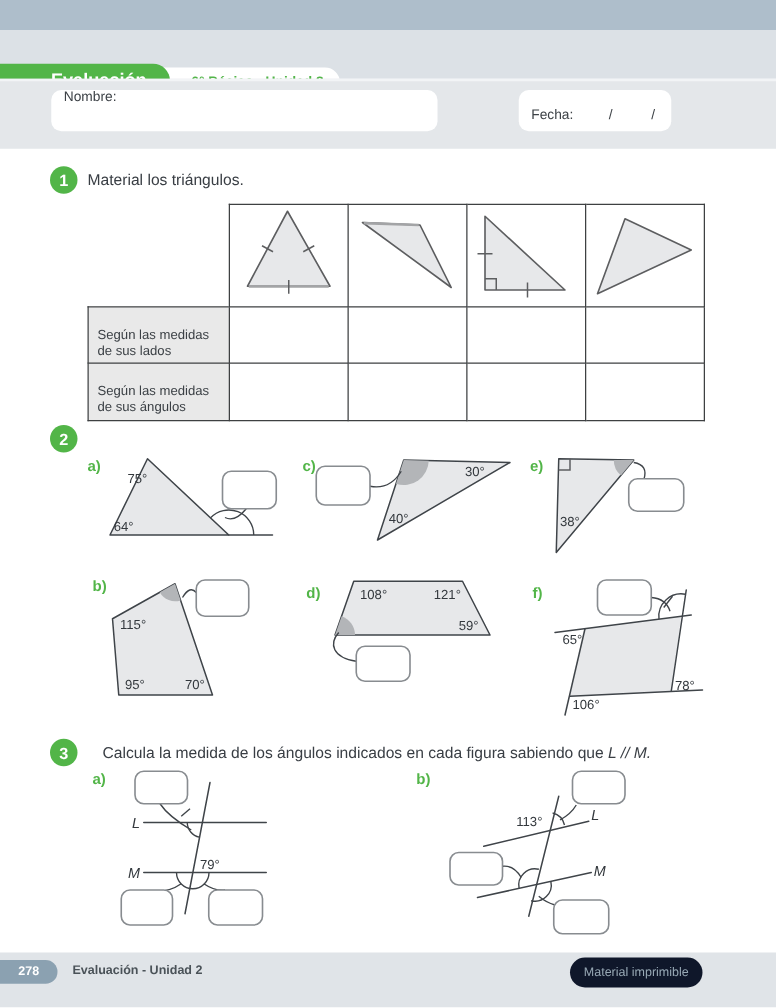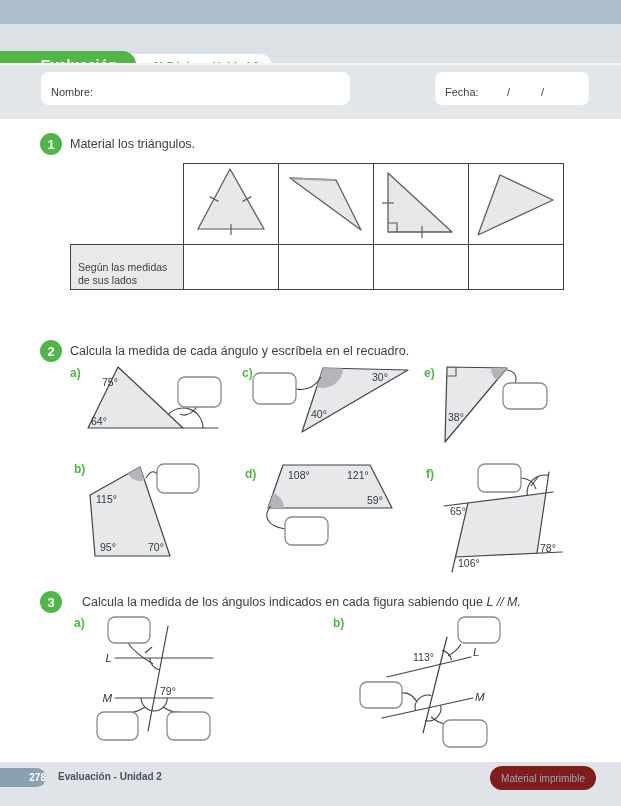--- a/index.html
+++ b/index.html
@@ -8,24 +8,24 @@
   .abs{position:absolute;}
   .top-strip{left:0;top:0;width:621px;height:24px;background:#aebecb;}
   .header-band{left:0;top:24px;width:621px;height:39px;background:#dce1e6;}
   .form-band{left:0;top:63px;width:621px;height:54px;background:#e4e7ea;border-top:2px solid #f2f4f6;}
   .pill-white{left:0;top:30px;width:272px;height:24px;background:#fff;border-radius:13px;
       color:#52b548;font-size:11px;font-weight:bold;display:flex;align-items:center;
       justify-content:center;padding-left:140px;box-sizing:border-box;}
   .pill-green{left:0;top:27px;width:136px;height:27px;background:#52b548;border-radius:0 14px 14px 0;
       color:#fff;font-size:14.5px;font-weight:bold;display:flex;align-items:center;
       justify-content:center;padding-left:22px;box-sizing:border-box;}
-  .input-box{background:#fff;border-radius:8px;display:flex;align-items:flex-end;
+  .input-box{background:#fff;border-radius:8px;display:flex;
       font-size:11px;color:#3d4247;box-sizing:border-box;}
   .name-box{left:41px;top:72px;width:309px;height:33px;padding:0 0 7px 10px;}
-  .date-box{left:435px;top:72px;width:154px;height:33px;}
+  .date-box{left:415px;top:72px;width:122px;height:33px;}
   .date-box span{position:absolute;bottom:7px;}
   .q-circle{width:22px;height:22px;border-radius:50%;background:#52b548;color:#fff;
       font-weight:bold;font-size:13px;display:flex;align-items:center;justify-content:center;}
   .q-prompt{font-size:12.5px;color:#393e44;}
   .q-prompt i{font-style:italic;}
   table.cls{position:absolute;left:70px;top:163px;border-collapse:collapse;table-layout:fixed;}
   table.cls td{border:1.4px solid #3e4042;padding:0;}
   table.cls td.noborder{border:none;background:#fff;}
   table.cls td.tri{height:80px;text-align:center;vertical-align:middle;background:#fff;}
   table.cls td.rowlab{background:#e9e9e9;font-size:10.5px;line-height:1.25;color:#3b4045;
@@ -39,23 +39,23 @@
   .shape2{fill:#e7e8ea;stroke:#3f4449;stroke-width:1.2;stroke-linejoin:round;}
   .fillonly{fill:#e7e8ea;stroke:none;}
   .wedge{fill:#b3b5b8;stroke:none;}
   .edge{stroke:#3f4449;stroke-width:1.2;fill:none;stroke-linecap:round;}
   .thin{stroke:#5d5e60;stroke-width:1.2;fill:none;}
   .gray-edge{stroke:#a3a4a6;stroke-width:2.2;fill:none;}
   .arc{stroke:#3f4449;stroke-width:1.1;fill:none;}
   .abox{fill:#fff;stroke:#888c90;stroke-width:1.3;}
   .footer-band{left:0;top:762px;width:621px;height:44px;background:#e0e4e8;}
   .page-pill{left:0;top:768px;width:46px;height:19px;background:#8ba1b1;border-radius:0 10px 10px 0;
-      color:#fff;font-size:10px;font-weight:bold;display:flex;align-items:center;justify-content:flex-end;}
+      color:#fff;font-size:10px;font-weight:bold;display:flex;align-items:center;justify-content:center;}
   .footer-title{left:58px;top:771px;font-size:10px;font-weight:bold;color:#4a5258;text-align:right;}
-  .footer-badge{left:490px;top:766px;width:106px;height:24px;background:#7f1d1d;border-radius:12px;
+  .footer-badge{left:456px;top:766px;width:106px;height:24px;background:#0f172a;border-radius:12px;
       color:#97a8b4;font-size:10px;display:flex;align-items:center;justify-content:center;}
 </style>
 </head>
 <body>
 
 <div class="page">
 
   <div class="abs top-strip"></div>
   <div class="abs header-band">
     <div class="abs pill-white">
@@ -121,27 +121,33 @@
         </svg>
       </td>
     </tr>
     <tr>
       <td class="rowlab">Según las medidas de sus lados</td>
       <td class="blank"></td>
       <td class="blank"></td>
       <td class="blank"></td>
       <td class="blank"></td>
     </tr>
+    <tr>
+      <td class="rowlab">Según las medidas de sus ángulos</td>
+      <td class="blank"></td>
+      <td class="blank"></td>
+      <td class="blank"></td>
+      <td class="blank"></td>
+    </tr>
   </tbody>
     </table>
 
   <div class="abs q-circle" style="left:40px;top:340px">
     <span>2</span>
   </div>
-  <div class="abs q-prompt" style="left:70px;top:344px">Calcula la medida de cada ángulo y escríbela en el recuadro.</div>
 
   <svg class="abs" style="left:0;top:355px" width="621" height="230" viewBox="0 355 621 230">
 
     <g>
       <text class="fig-letter" x="70" y="377">a)</text>
       <polygon class="shape2" points="118,367 88,428 183,428"></polygon>
       <line class="edge" x1="183" y1="428" x2="218" y2="428"></line>
       <path class="arc" d="M 203 428 A 20 20 0 0 0 168.4 414.3"></path>
       <path class="arc" d="M 197 407 Q 188 418 180 414"></path>
       <text class="angle-label" x="102" y="386">75°</text>

